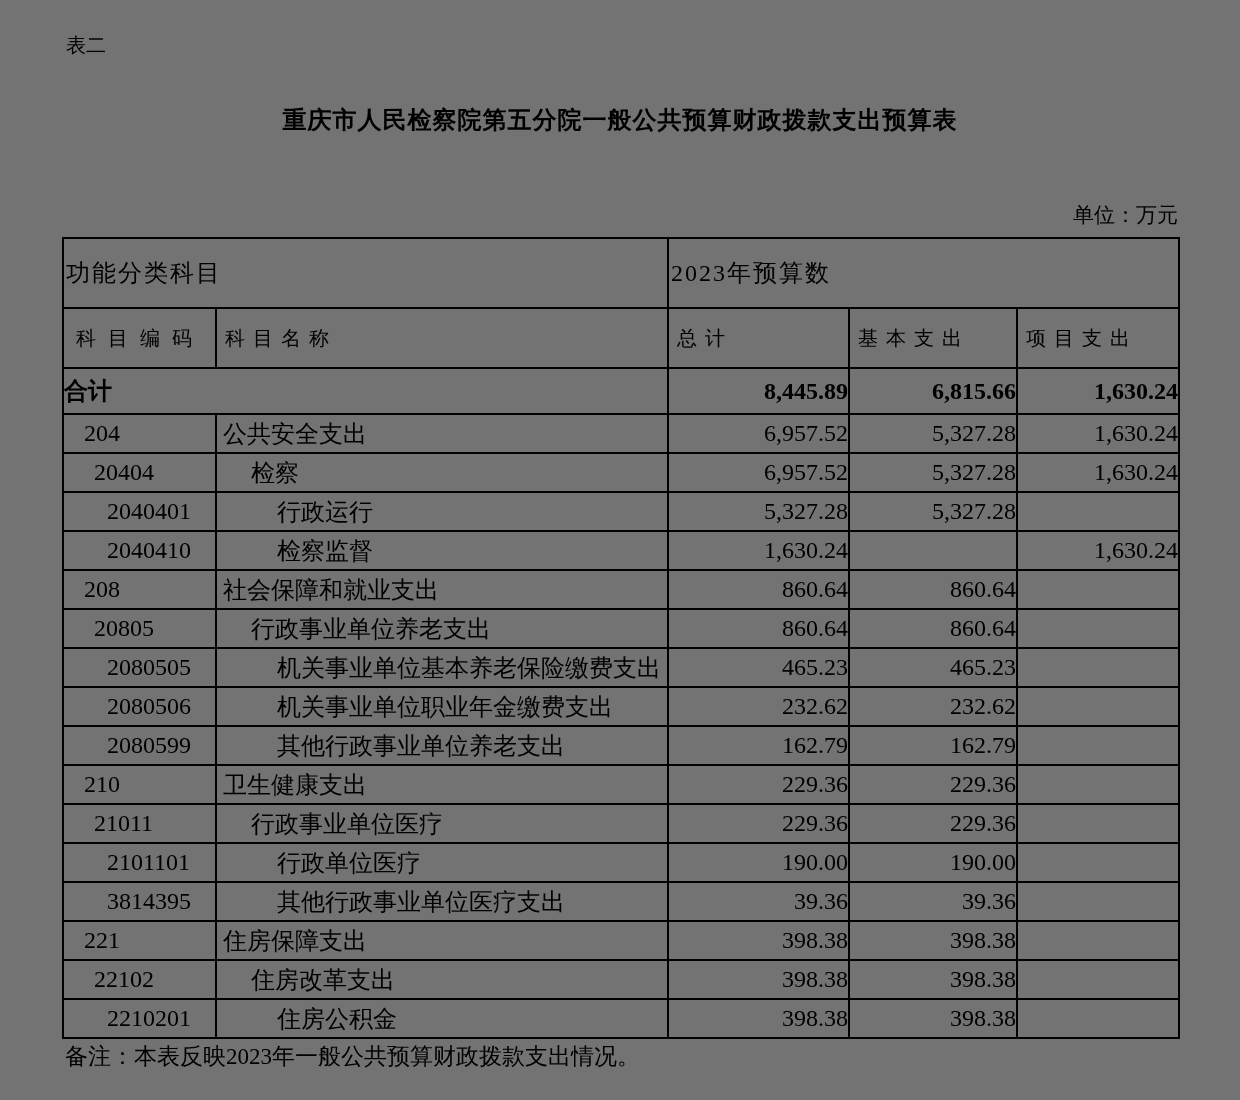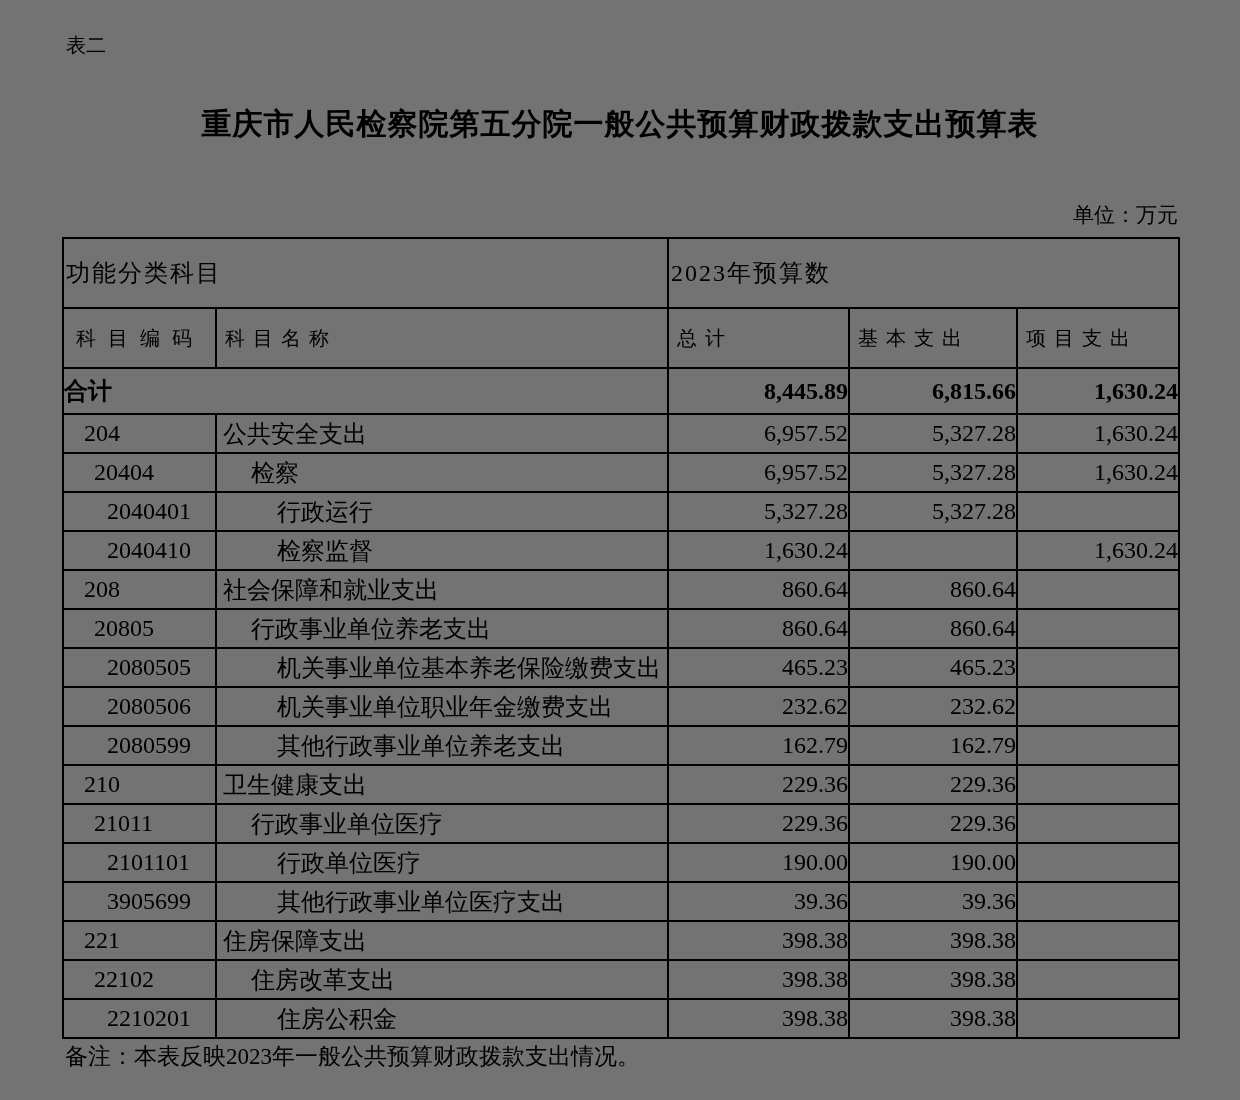--- a/index.html
+++ b/index.html
@@ -11,21 +11,21 @@
     background: #737373; color: #000000;
     font-family: "Liberation Serif", "DejaVu Serif", serif;
     overflow: hidden;
   }
   .table-label {
     position: absolute; left: 66px; top: 32px;
     font-size: 20px;
   }
   .page-title {
     position: absolute; left: 0; top: 104px; width: 100%;
-    text-align: center; font-size: 30px; font-weight: bold;
+    text-align: center; font-size: 24px; font-weight: bold;
     letter-spacing: 1px;
   }
   .unit-note {
     position: absolute; top: 201px; right: 62px;
     font-size: 21px;
   }
   table.budget {
     position: absolute; left: 62px; top: 237px; width: 1116px;
     border-collapse: collapse; table-layout: fixed;
   }
@@ -178,21 +178,21 @@
           <td class="num"></td>
         </tr>
         <tr class="drow lv3">
           <td class="code">2101101</td>
           <td class="name">行政单位医疗</td>
           <td class="num">190.00</td>
           <td class="num">190.00</td>
           <td class="num"></td>
         </tr>
         <tr class="drow lv3">
-          <td class="code">3905699</td>
+          <td class="code">3814395</td>
           <td class="name">其他行政事业单位医疗支出</td>
           <td class="num">39.36</td>
           <td class="num">39.36</td>
           <td class="num"></td>
         </tr>
         <tr class="drow lv1">
           <td class="code">221</td>
           <td class="name">住房保障支出</td>
           <td class="num">398.38</td>
           <td class="num">398.38</td>

